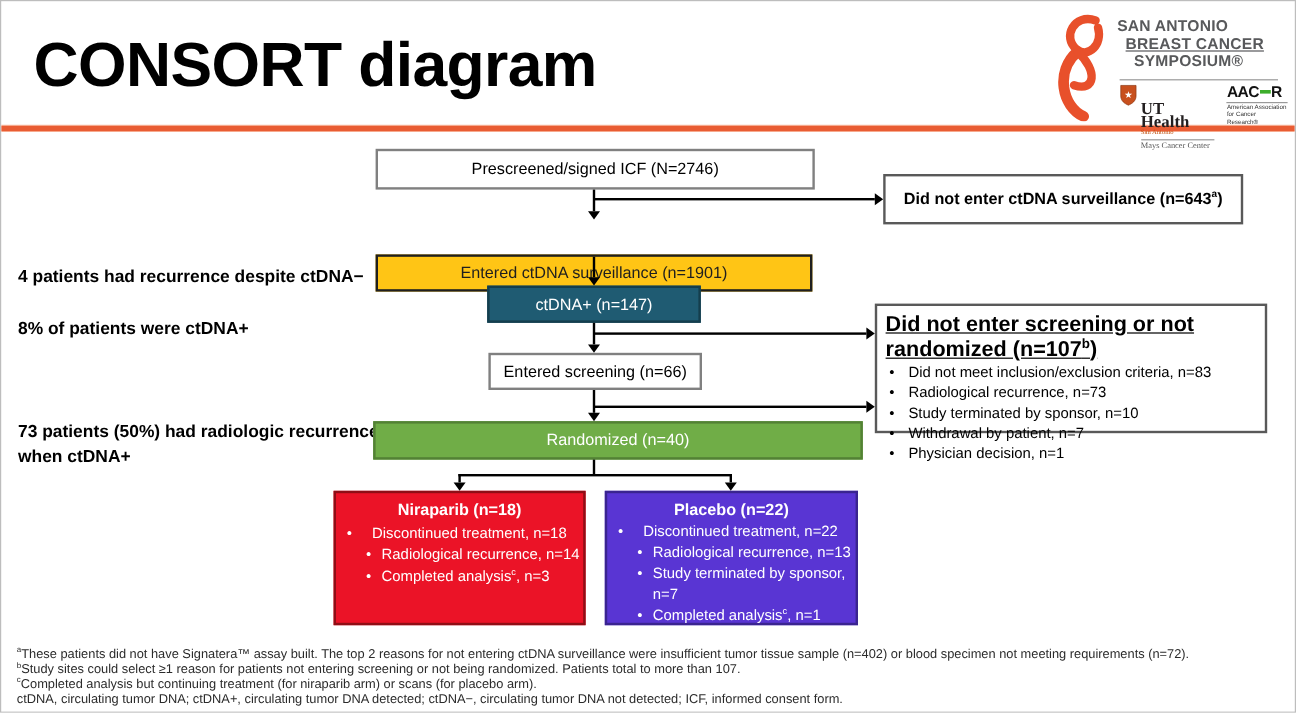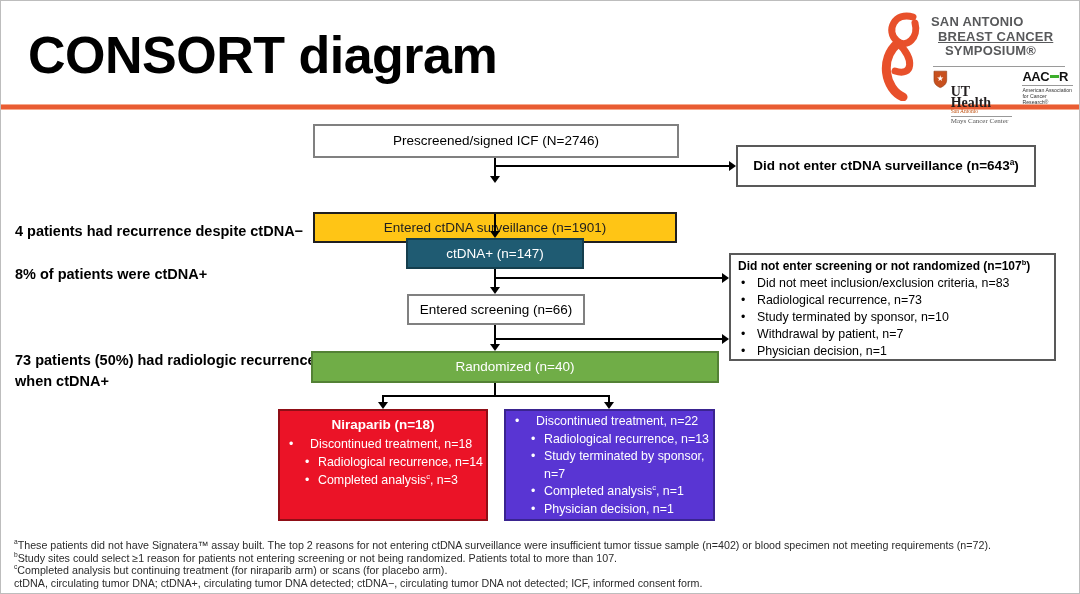--- a/index.html
+++ b/index.html
@@ -38,21 +38,21 @@
   .box-plain  { background:#fff; border:2px solid #808080; }
   .box-plain2 { background:#fff; border:2px solid #595959; font-weight:700; }
   .box-yellow { background:var(--surveillance-box,#FFC515); border:2px solid #1f1f1f; color:#1f1f1f;margin-top:29px; }
   .box-teal   { background:var(--ctdna-box,#1F5B72); border:2px solid #143e4d; color:#fff; }
   .box-green  { background:var(--randomized-box,#70AD47); border:2px solid #538135; color:#fff; }
   .box-red    { background:var(--niraparib-box,#EB1327); border:2px solid #8f0e16; color:#fff; }
   .box-purple { background:var(--placebo-box,#5935D3); border:2px solid #3a2490; color:#fff; }
   .box-block  { display:block; text-align:left; }
   sup { font-size:0.62em; vertical-align:super; line-height:0; }
 
-  .nr-header { font-weight:700; font-size:12px; padding:5px 0 1px 7px; }
+  .nr-header { font-weight:700; font-size:18px; padding:5px 0 1px 7px;text-decoration:underline; }
   .bullets { list-style:none; text-align:left; }
   .bullets li { position:relative; padding-left:26px; line-height:17px; font-size:12.4px; }
   .bullets li::before { content:"\2022"; position:absolute; left:10px; }
   .bullets li.indent { padding-left:42px; }
   .bullets li.indent::before { left:26px; }
 
   .arm-header { font-weight:700; font-size:13.5px; text-align:center; padding-top:6px; }
   .arm .bullets { margin-top:2px; }
   .arm .bullets li { padding-left:30px; line-height:18px; font-size:12.4px; }
   .arm .bullets li::before { left:9px; }
@@ -160,20 +160,21 @@
   <div class="box box-red box-block arm" style="left:277px; top:408px; width:210px; height:112px;">
     <div class="arm-header">Niraparib (n=18)</div>
     <ul class="bullets">
         <li>Discontinued treatment, n=18</li>
         <li class="indent">Radiological recurrence, n=14</li>
         <li class="indent">Completed analysis<sup>c</sup>, n=3</li>
       </ul>
   </div>
 
   <div class="box box-purple box-block arm arm-placebo" style="left:503px; top:408px; width:211px; height:112px;">
+    <div class="arm-header">Placebo (n=22)</div>
     <ul class="bullets">
         <li>Discontinued treatment, n=22</li>
         <li class="indent">Radiological recurrence, n=13</li>
         <li class="indent">Study terminated by sponsor, n=7</li>
         <li class="indent">Completed analysis<sup>c</sup>, n=1</li>
         <li class="indent">Physician decision, n=1</li>
       </ul>
   </div>
 
   <div class="vline" style="left:493px; top:157px; height:18px;"></div>

